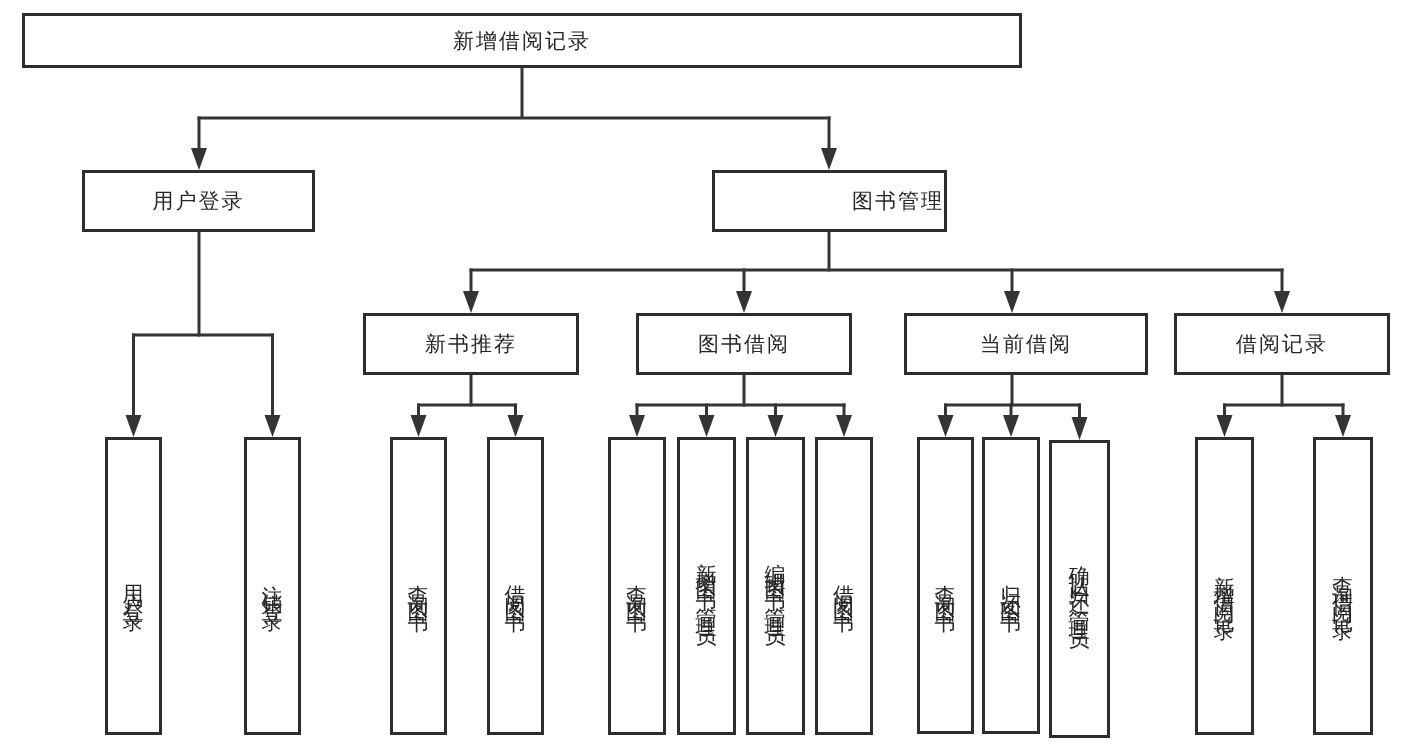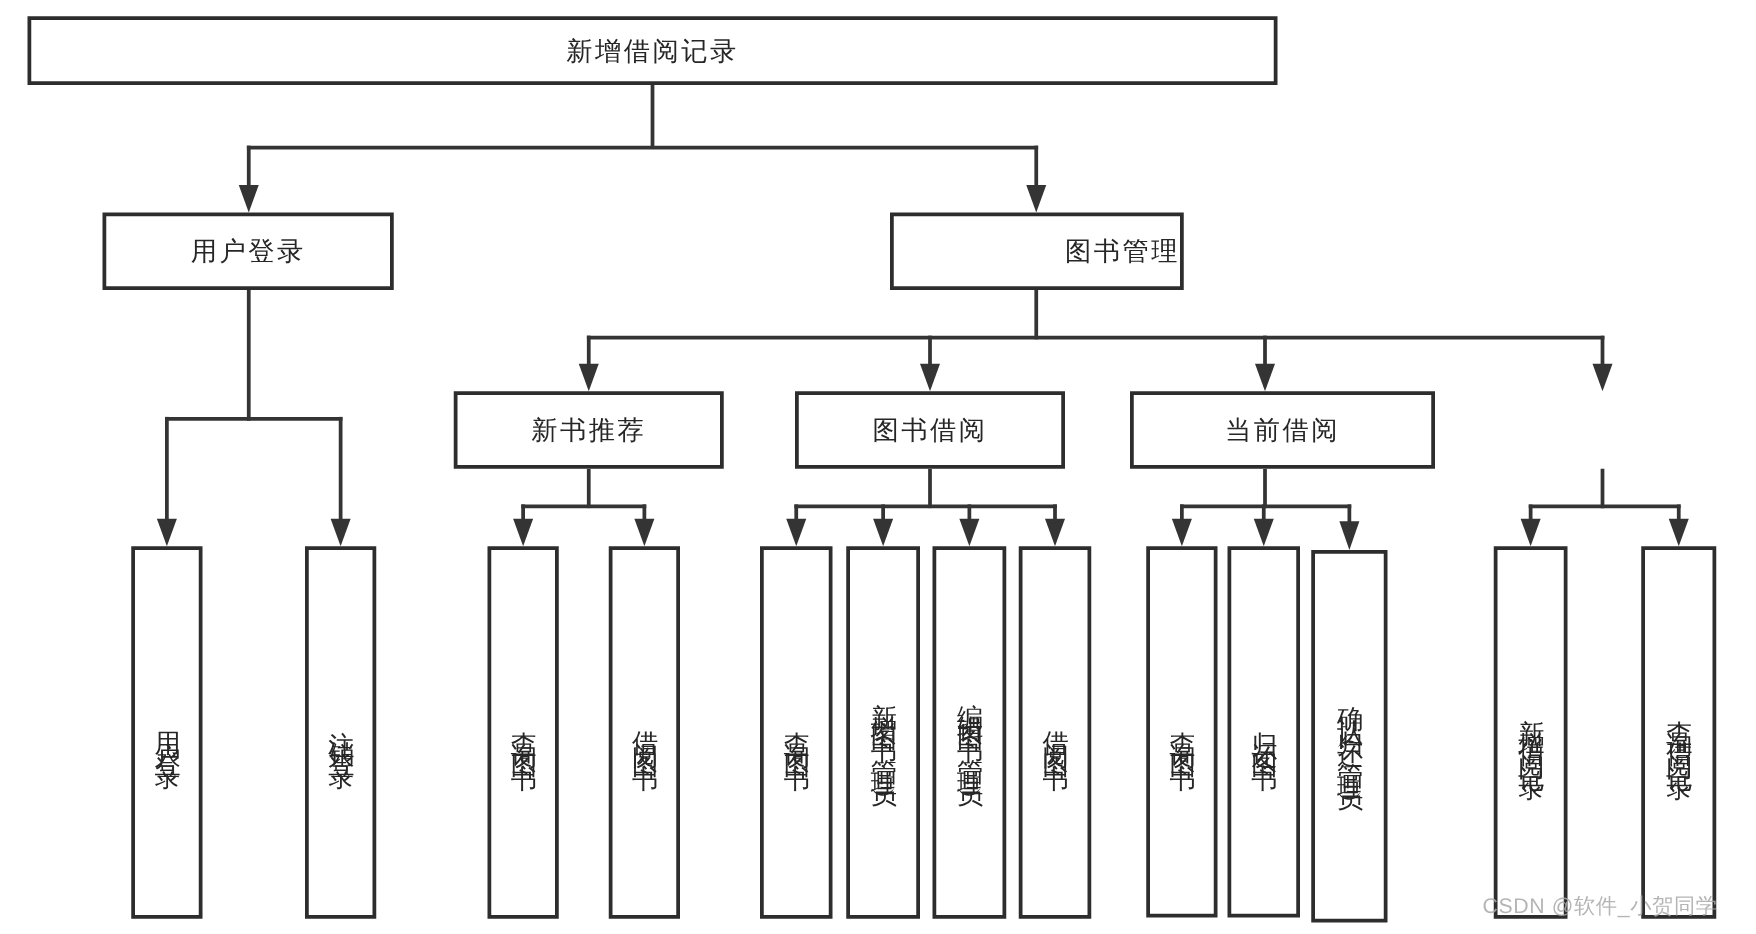--- a/index.html
+++ b/index.html
@@ -141,20 +141,23 @@
 
   <div class="node h" style="left:636px; top:313px; width:216px; height:62px;">
     <span>图书借阅</span>
   </div>
   <div class="node h" style="left:363px; top:313px; width:216px; height:62px;">
     <span>新书推荐</span>
   </div>
   <div class="node h" style="left:904px; top:313px; width:244px; height:62px;">
     <span>当前借阅</span>
   </div>
+  <div class="node h" style="left:1174px; top:313px; width:216px; height:62px;">
+    <span>借阅记录</span>
+  </div>
 
   <div class="node v" style="left:105px; top:437px; width:57px; height:298px;">
     <span>用户登录</span>
   </div>
   <div class="node v" style="left:244px; top:437px; width:57px; height:298px;">
     <span>注销登录</span>
   </div>
 
   <div class="node v" style="left:390px; top:437px; width:57px; height:298px;">
     <span>查询图书</span>
@@ -186,15 +189,14 @@
     <span>确认归还（管理员）</span>
   </div>
 
   <div class="node v" style="left:1195px; top:437px; width:59px; height:298px;">
     <span>新增借阅记录</span>
   </div>
   <div class="node v" style="left:1313px; top:437px; width:60px; height:298px;">
     <span>查询借阅记录</span>
   </div>
 
-  <div class="watermark">CSDN @软件_小贺同学</div>
 
 </div>
 
 </body></html>

